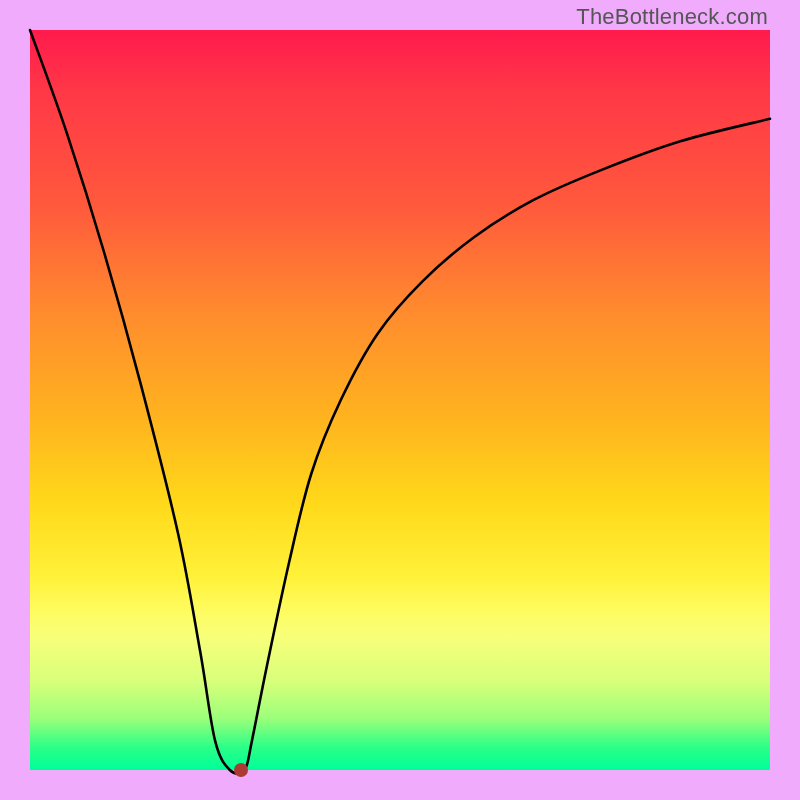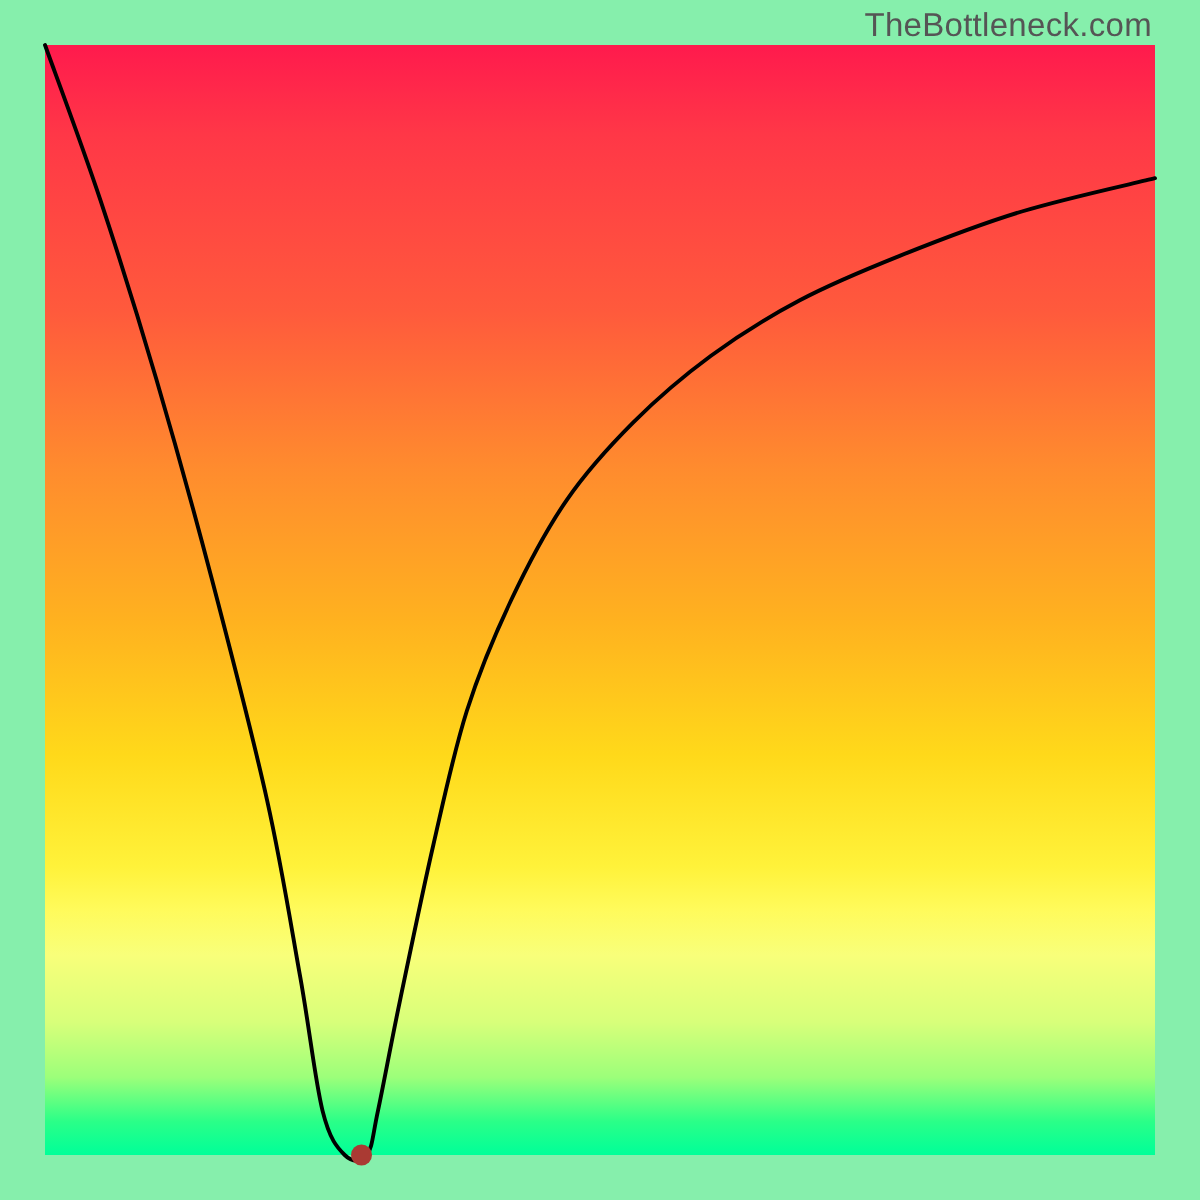--- a/index.html
+++ b/index.html
@@ -7,21 +7,21 @@
     padding: 0;
     width: 800px;
     height: 800px;
     overflow: hidden;
     font-family: Arial, Helvetica, sans-serif;
   }
   .frame {
     position: relative;
     width: 800px;
     height: 800px;
-    background: #86efac;
+    background: #f0abfc;
   }
   .plot-area {
     position: absolute;
     left: 30px;
     top: 30px;
     width: 740px;
     height: 740px;
     background: linear-gradient(
       to bottom,
       #ff1a4d 0%,

